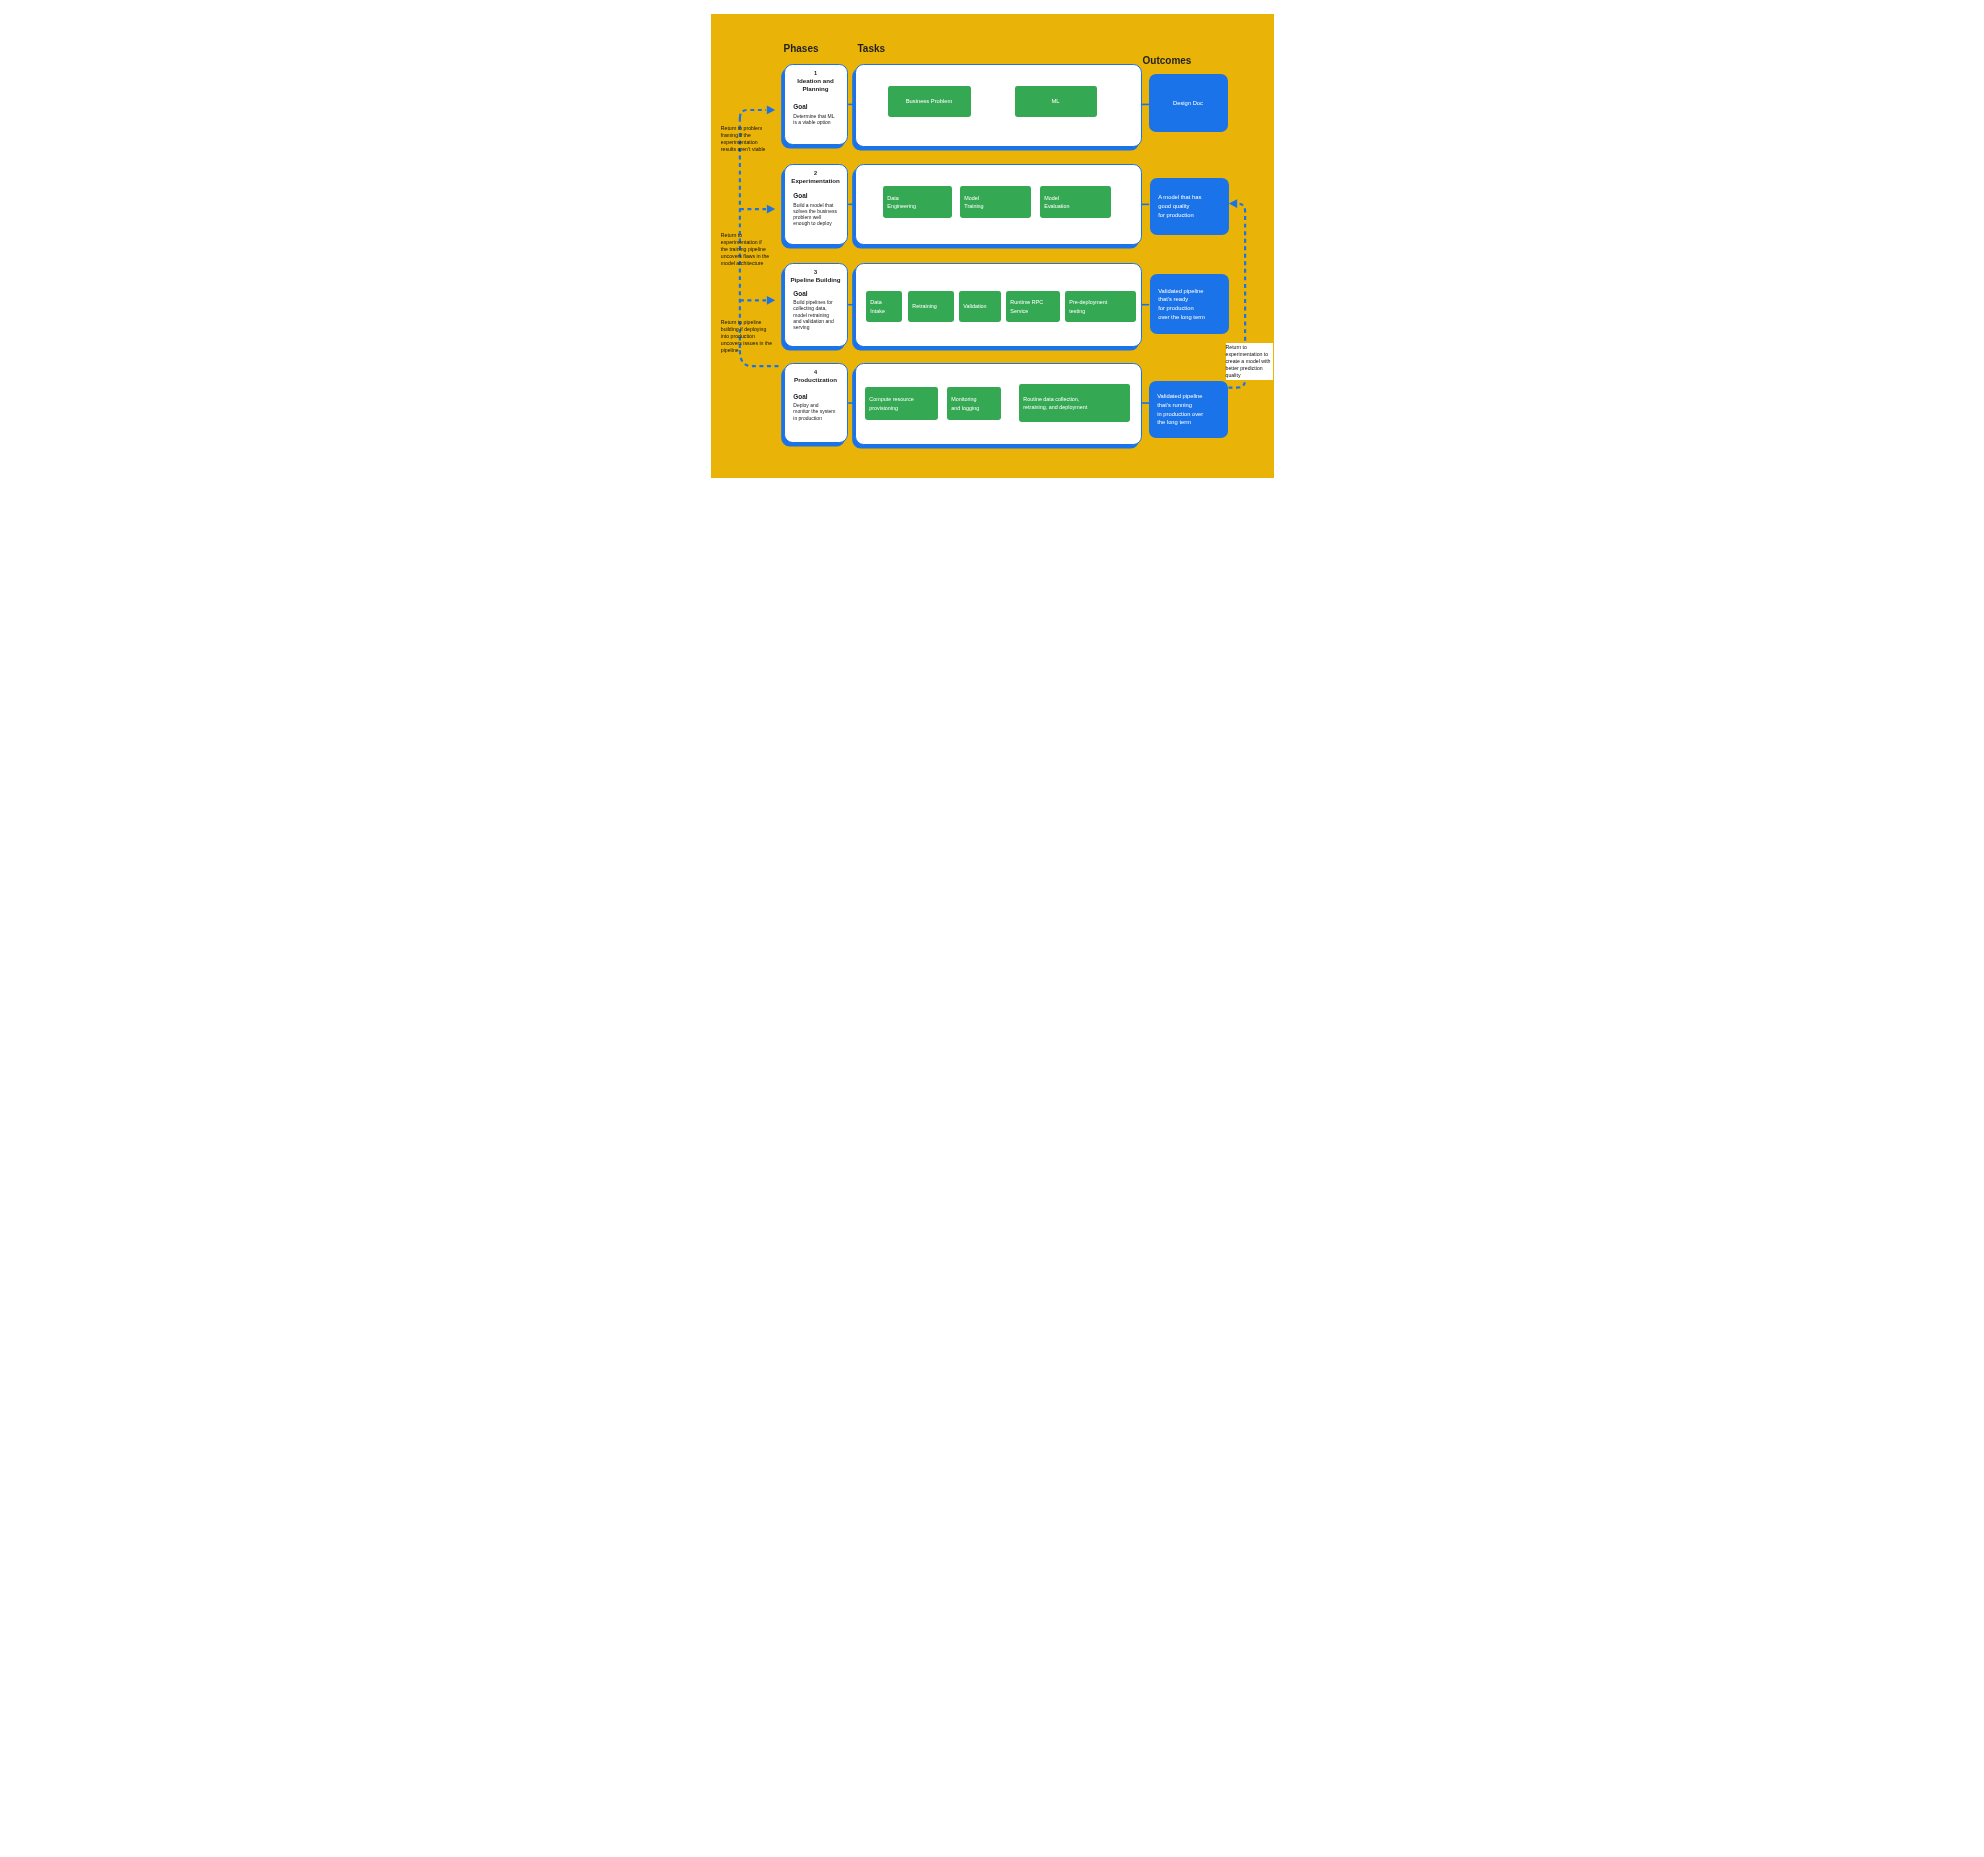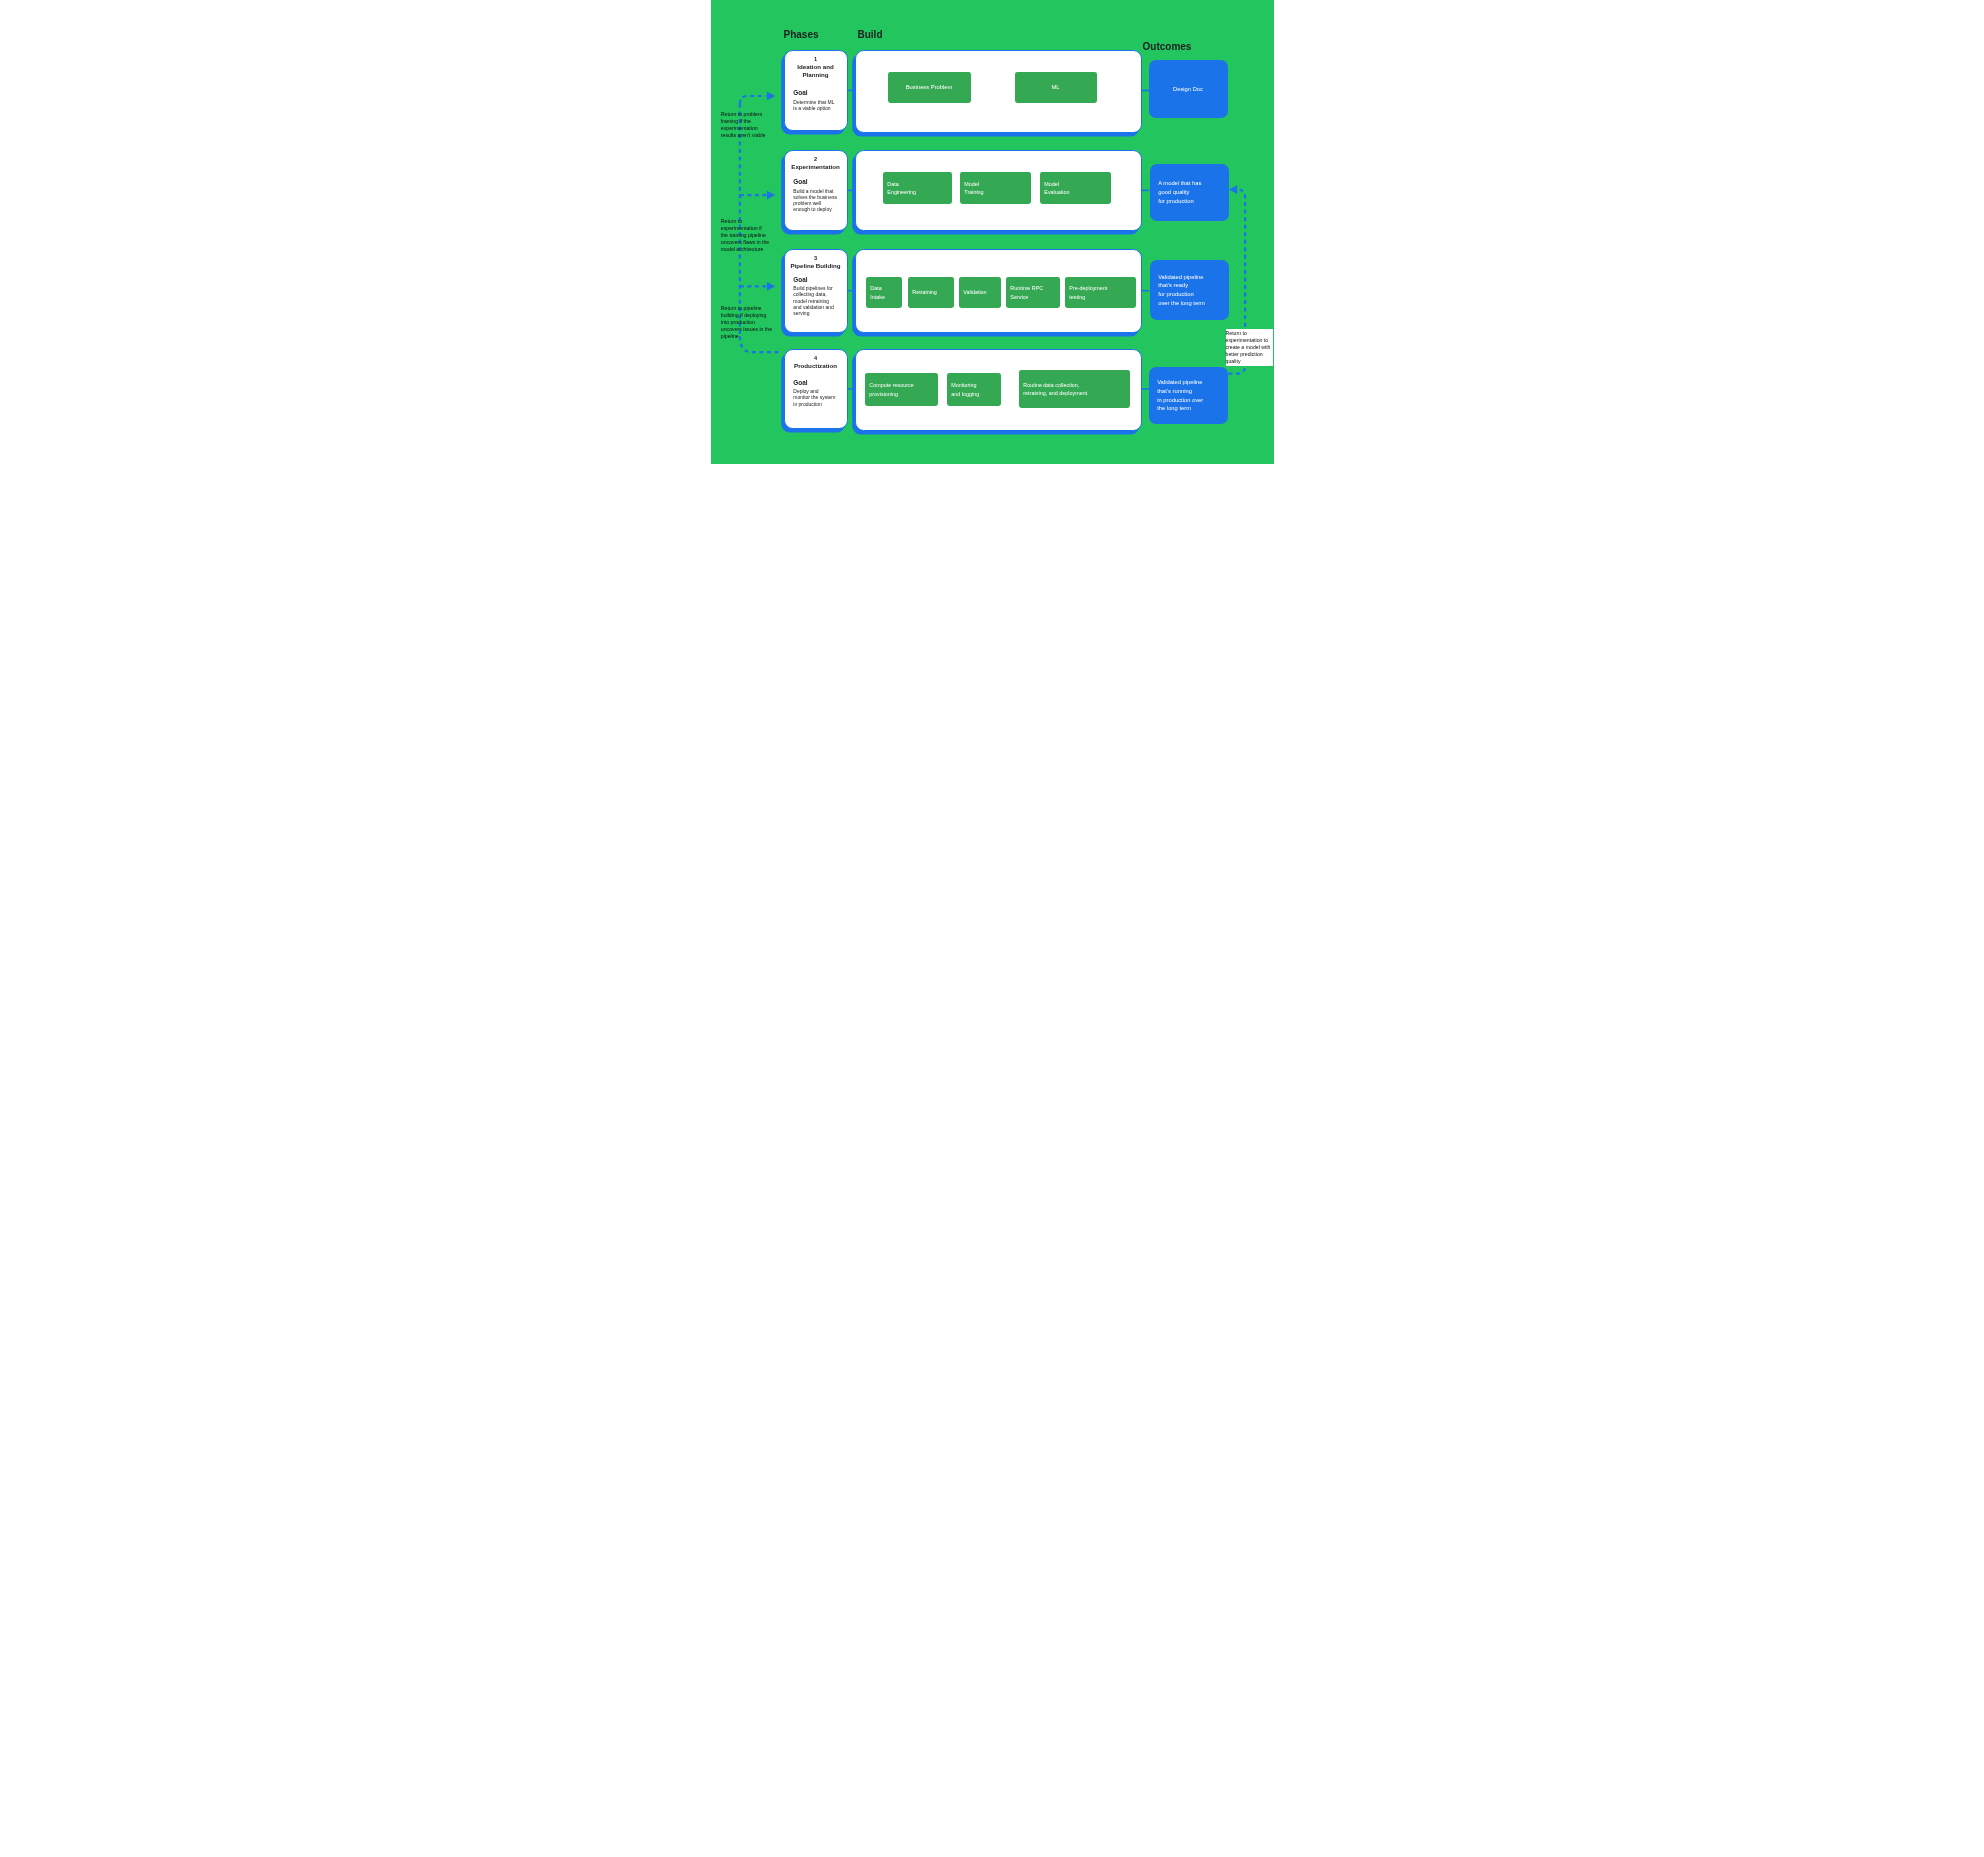--- a/index.html
+++ b/index.html
@@ -1,16 +1,16 @@
 <!DOCTYPE html>
 <html style="font-size:6.4px"><head>
 <meta charset="utf-8">
 <style>
   html,body{margin:0;padding:0;background:#ffffff;font-family:"Liberation Sans",sans-serif;color:#202124;}
-  .canvas{position:relative;width:563px;height:464px;margin:0 auto;background:#22c55e;overflow:hidden;}
+  .canvas{position:relative;width:563px;height:464px;margin:14px auto;background:#eab308;overflow:hidden;}
   .hdr{position:absolute;font-size:10px;font-weight:bold;color:#1f1f1f;z-index:2;}
   #hdr-phases{left:73px;top:29px;}
   #hdr-tasks{left:147px;top:29px;}
   #hdr-outcomes{left:432px;top:41px;}
 
   svg.overlay{position:absolute;left:0;top:0;z-index:1;}
 
   .card{position:absolute;background:#fff;border:1.4px solid #1a73e8;border-radius:8.7px;
         box-shadow:-2.8px 3.6px 0 0 #1a73e8;z-index:2;box-sizing:border-box;}
   .phase{display:flex;flex-direction:column;align-items:center;padding:4.8px 4px 4px 4px;}
@@ -91,21 +91,21 @@
       <polygon points="140,711 140,733 161,722"></polygon>
     </g>
 
     <g stroke="#1a73e8" stroke-width="5.5" stroke-dasharray="10 9" fill="none">
       <path d="M1304 942 H1326 Q1346 942 1346 922 L1346 498 Q1346 478 1326 478"></path>
     </g>
     <polygon points="1326,467 1326,489 1305,478" fill="#1a73e8"></polygon>
   </svg>
 
   <div class="hdr" id="hdr-phases">Phases</div>
-  <div class="hdr" id="hdr-tasks">Build</div>
+  <div class="hdr" id="hdr-tasks">Tasks</div>
   <div class="hdr" id="hdr-outcomes">Outcomes</div>
 
   <div class="card phase" style="left:73px;top:50px;width:64px;height:81px;">
     <div class="phase-num">1</div>
     <div class="phase-title">Ideation and
 Planning</div>
     <div class="phase-goal">
       <div class="goal-label">Goal</div>
       <div class="goal-text">Determine that ML
 is a viable option</div>

